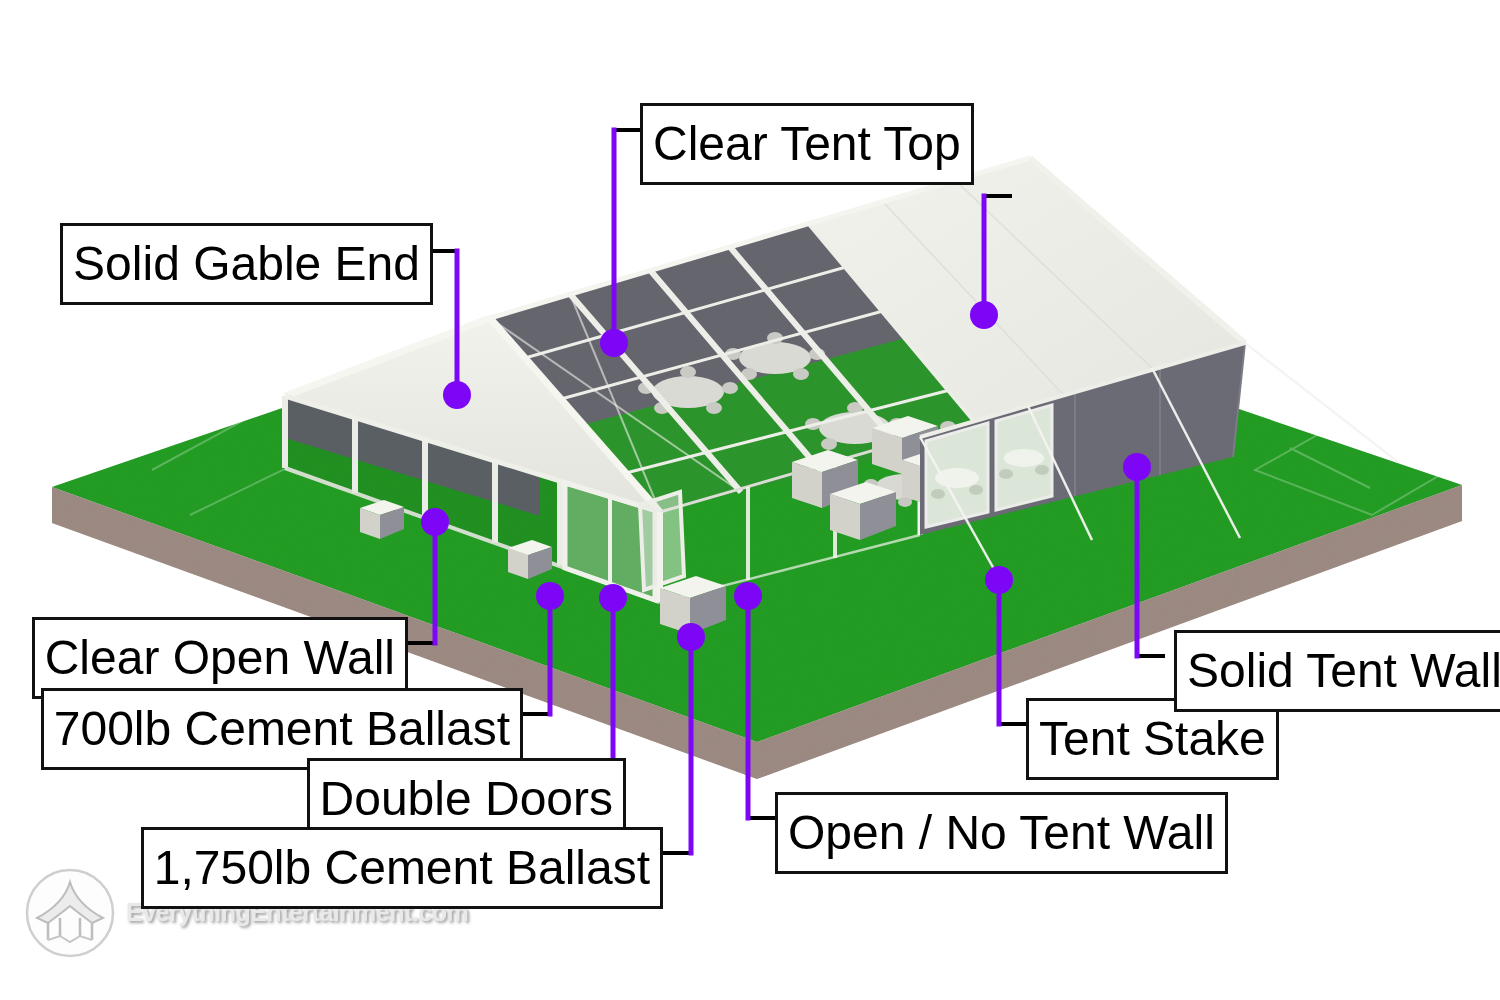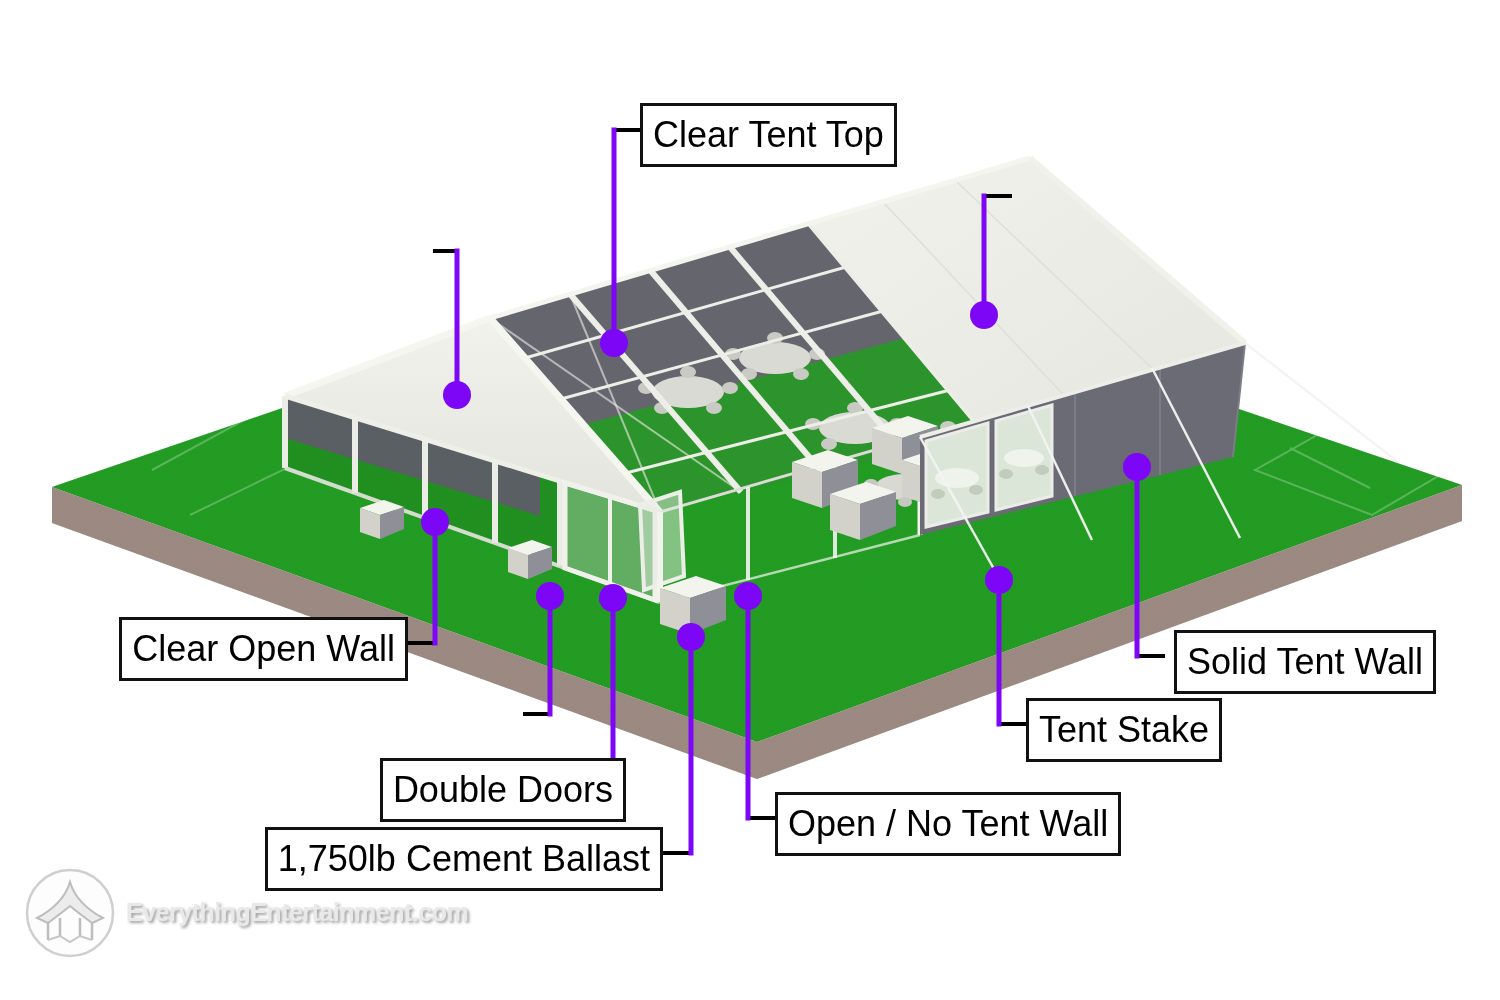--- a/index.html
+++ b/index.html
@@ -20,23 +20,23 @@
   }
   html,body{margin:0;padding:0;background:#ffffff;}
   .stage{position:relative;width:1500px;height:1000px;background:#ffffff;overflow:hidden;
          font-family:"Liberation Sans",sans-serif;}
   .scene{position:absolute;left:0;top:0;}
   .callout-label{
     position:absolute;
     background:var(--label_bg);
     border:3px solid var(--label_border);
     color:var(--label_text);
-    font-size:36px;
+    font-size:48px;
     line-height:44px;
-    padding:7px 10px;
+    padding:16px 10px;
     white-space:nowrap;
     z-index:5;
   }
   .leader-stub{stroke:var(--stub_black);stroke-width:4;fill:none;}
   .leader-line{stroke:var(--callout_purple);stroke-width:5;fill:none;stroke-linecap:square;}
   .callout-dot{fill:var(--callout_purple);}
   .watermark{position:absolute;left:24px;top:866px;display:flex;align-items:center;z-index:4;}
   .watermark-text{
     font-size:25px;font-weight:bold;letter-spacing:-0.5px;
     color:var(--watermark_gray);
@@ -313,21 +313,23 @@
     </g>
     <g>
       <polyline class="leader-stub" points="1165,656 1137,656"></polyline>
       <polyline class="leader-line" points="1137,656 1137,467"></polyline>
       <circle class="callout-dot" cx="1137" cy="467" r="14"></circle>
     </g>
   </g>
 </svg>
 
 <div class="callout-label" style="left:640px;top:103px;">Clear Tent Top</div>
+<div class="callout-label" style="right:1067px;top:223px;">Solid Gable End</div>
 <div class="callout-label" style="right:1092px;top:617px;">Clear Open Wall</div>
+<div class="callout-label" style="right:977px;top:688px;">700lb Cement Ballast</div>
 <div class="callout-label" style="right:874px;top:758px;text-align:right;">Double Doors</div>
 <div class="callout-label" style="right:837px;top:827px;">1,750lb Cement Ballast</div>
 <div class="callout-label" style="left:1026px;top:698px;">Tent Stake</div>
 <div class="callout-label" style="left:775px;top:792px;">Open / No Tent Wall</div>
 <div class="callout-label" style="left:1165px;top:630px;margin-left:9px;">Solid Tent Wall</div>
 
 <div class="watermark">
   <svg width="92" height="92" viewBox="0 0 92 92">
     <circle cx="46" cy="47" r="43" fill="#fdfdfd" stroke="#cfcfcf" stroke-width="2.5"></circle>
     <path d="M46,16 C41,33 28,44 13,52 L24,57 C32,51 40,45 46,40 C52,45 60,51 68,57 L79,52 C64,44 51,33 46,16 Z" fill="#ececec" stroke="#bdbdbd" stroke-width="2"></path>

